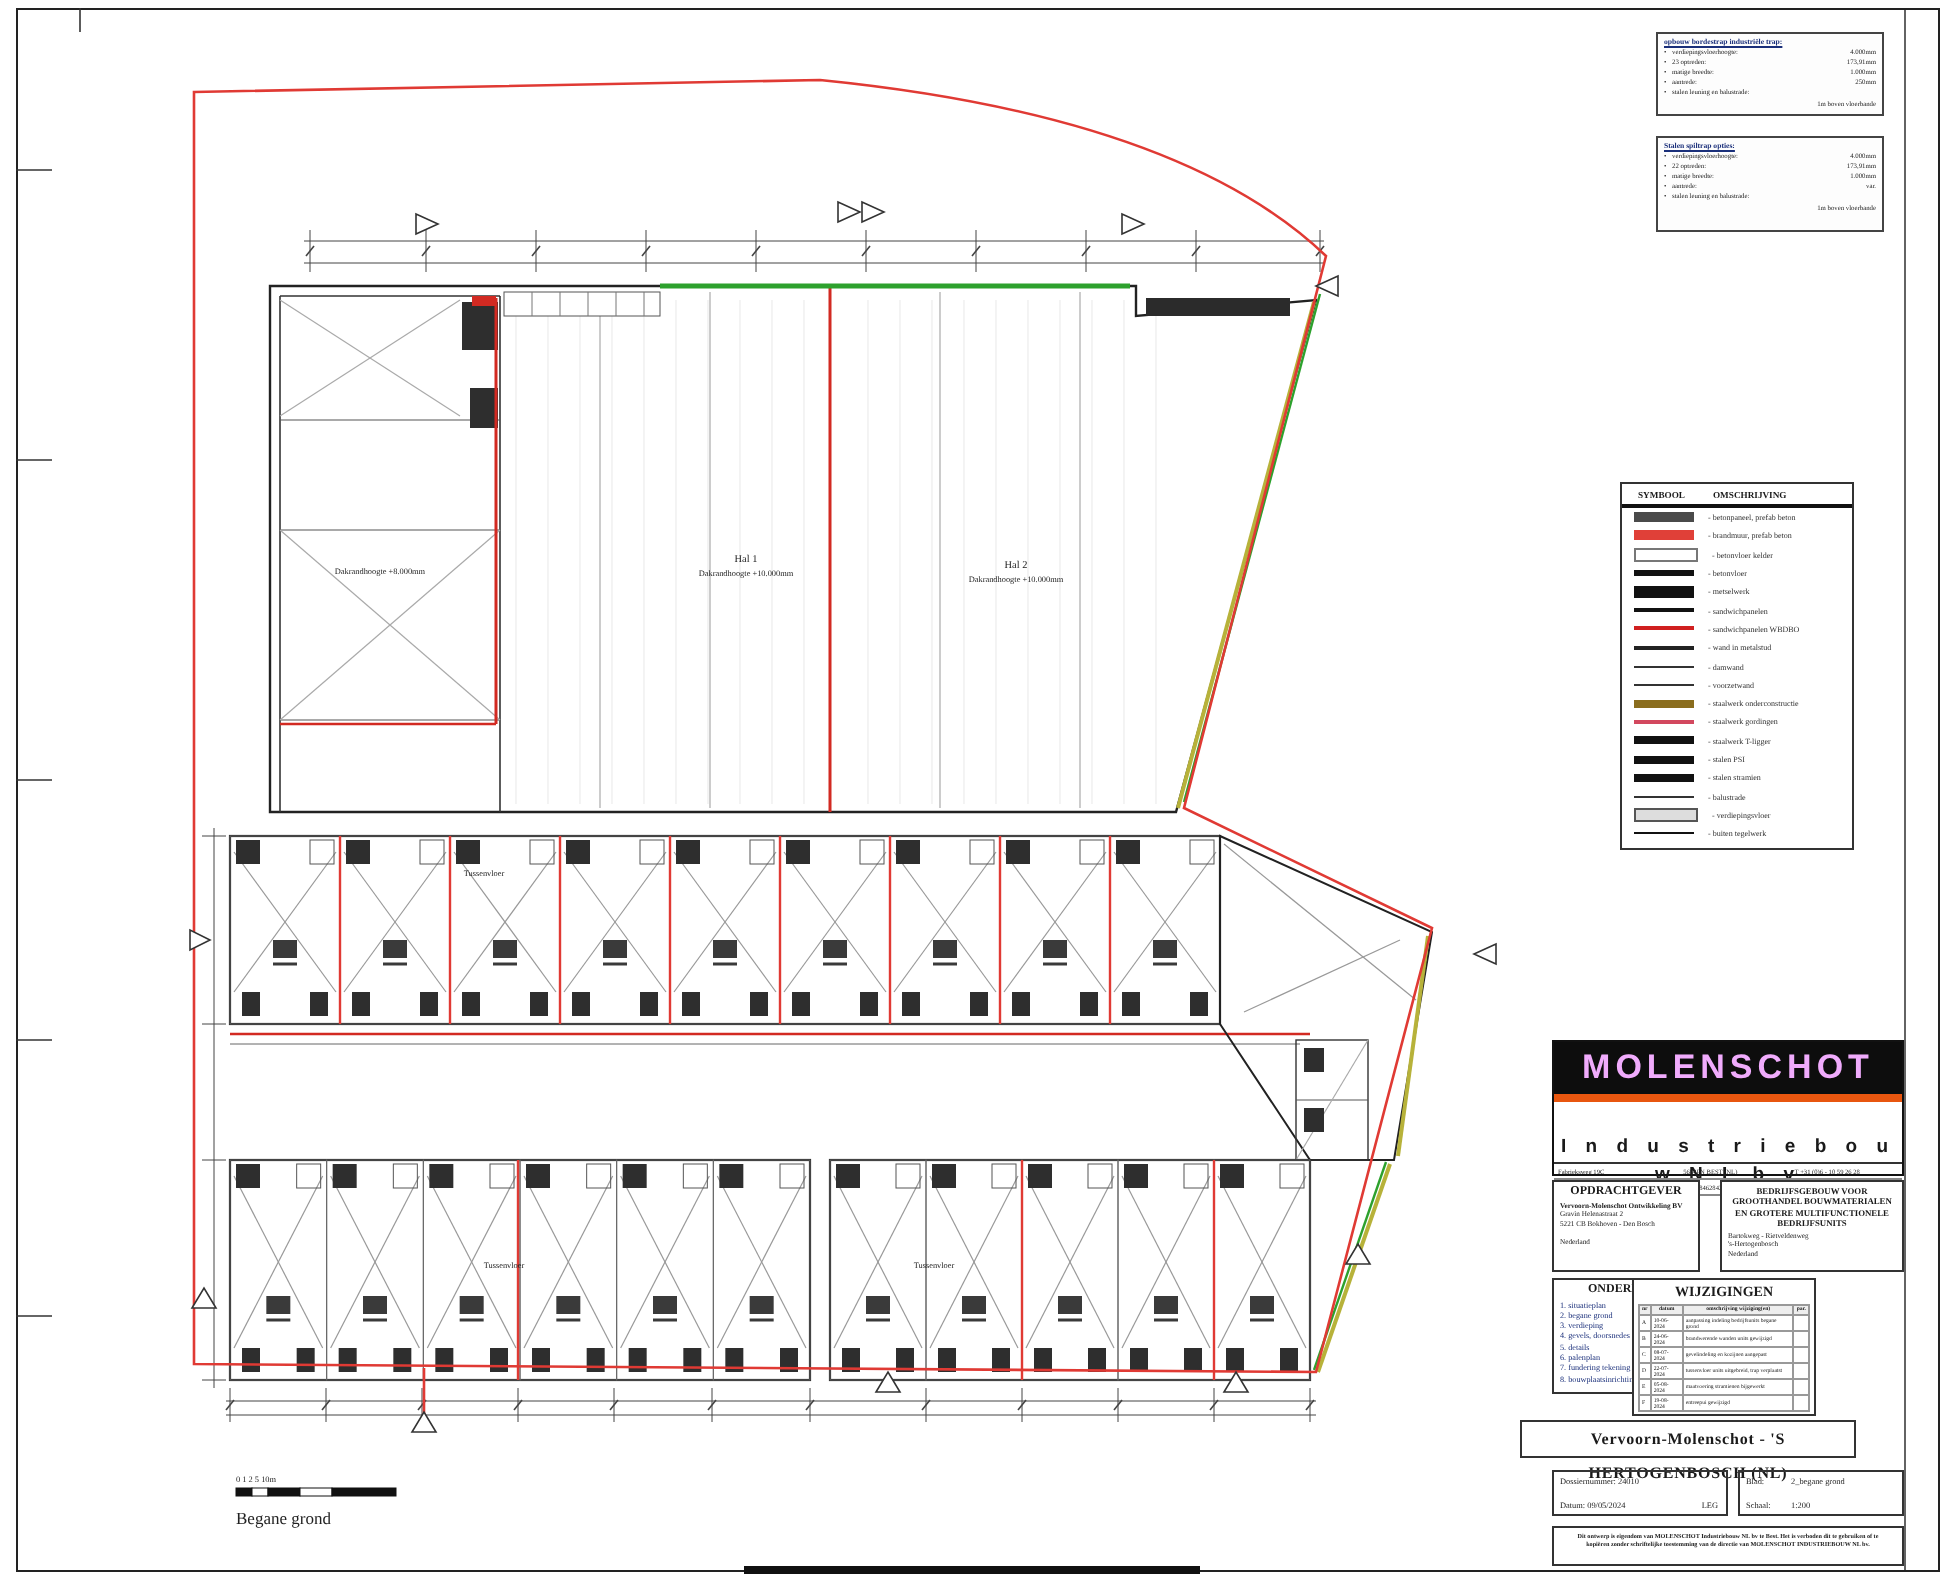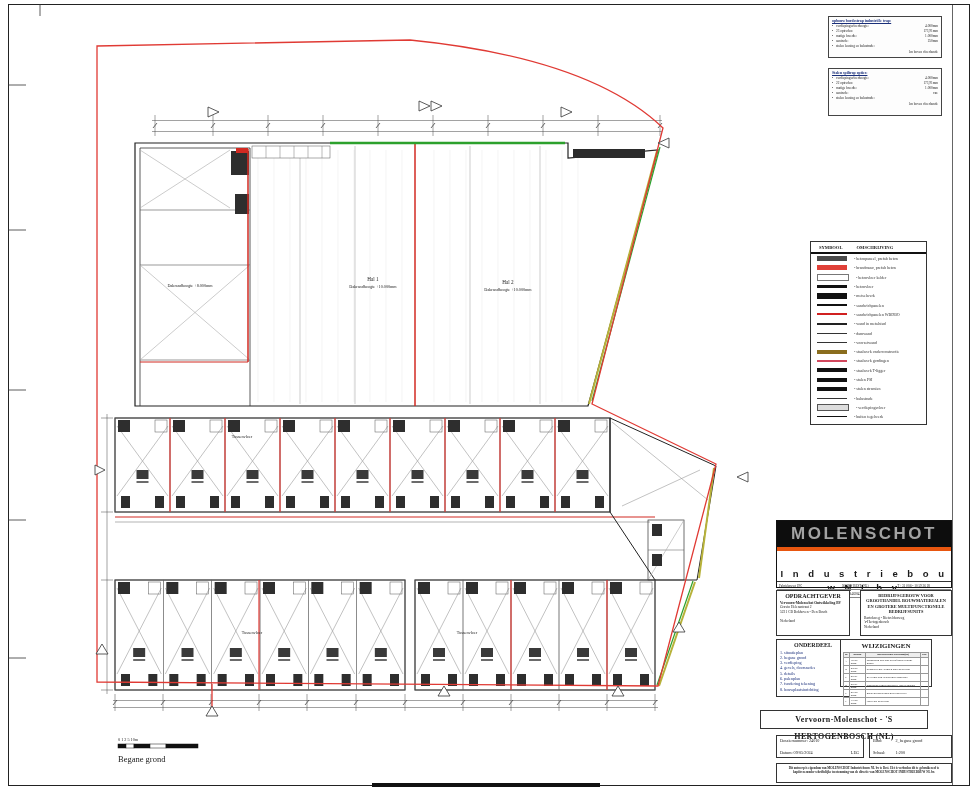--- a/index.html
+++ b/index.html
@@ -32,21 +32,21 @@
   .line-red{height:2px;background:#d02020;}
   .line-medium{height:2px;background:#222;}
   .line-thin{height:1px;background:#333;}
   .bar-brown{height:4px;background:#8a6d1e;}
   .line-pink{height:2px;background:#d2485e;}
   .bar-black{height:4px;background:#111;}
   .bar-outline2{height:5px;background:#ddd;border:1px solid #555;}
   .ldesc{font-size:4px;color:#333;}
 
   .logo-box{border:1.5px solid #111;background:#fff;}
-  .logo-banner{height:26px;line-height:26px;background:#0d0d0d;color:#a3a3a3;text-align:center;
+  .logo-banner{height:26px;line-height:26px;background:#0d0d0d;color:#f0abfc;text-align:center;
                font-family:"Liberation Sans",sans-serif;font-weight:bold;font-size:17px;letter-spacing:2.5px;}
   .logo-orange{height:4px;}
   .logo-sub{height:14px;line-height:14px;text-align:center;font-family:"Liberation Sans",sans-serif;
             font-weight:bold;font-size:9.5px;letter-spacing:3.5px;border-bottom:1px solid #333;margin-top:16px;}
   .logo-contact{display:grid;grid-template-columns:36% 32% 32%;font-size:3.3px;}
   .logo-contact span{padding:1.5px 2px;border-bottom:0.5px solid #888;white-space:nowrap;overflow:hidden;}
 
   .tb-box{border:1px solid #333;background:#fff;padding:2px 3px;}
   .tb-title{text-align:center;font-weight:bold;font-size:6px;margin-bottom:1.5px;}
   .tb-title-sm{text-align:center;font-weight:bold;font-size:4.4px;margin-bottom:1.5px;line-height:1.2;}
@@ -709,21 +709,21 @@
         <div class="ond-item">2. begane grond</div>
         <div class="ond-item">3. verdieping</div>
         <div class="ond-item">4. gevels, doorsnedes</div>
         <div class="ond-item">5. details</div>
         <div class="ond-item">6. palenplan</div>
         <div class="ond-item">7. fundering tekening</div>
         <div class="ond-item">8. bouwplaatsinrichting</div>
       </div>
   </div>
 
-  <div class="abs tb-box" style="left:840px;top:639px;width:92px;height:48px;padding:2px;">
+  <div class="abs tb-box" style="left:816px;top:639px;width:92px;height:69px;padding:2px;">
     <div class="tb-title" style="font-size:7px;">WIJZIGINGEN</div>
     <table class="wijz-table">
       <thead>
           <tr id="wijz-head">
             <th>nr</th>
             <th>datum</th>
             <th>omschrijving wijziging(en)</th>
             <th>par.</th>
           </tr>
         </thead>

